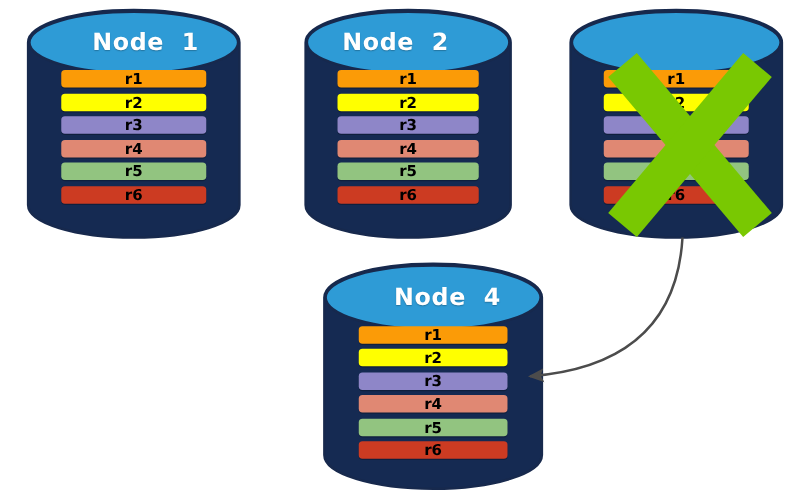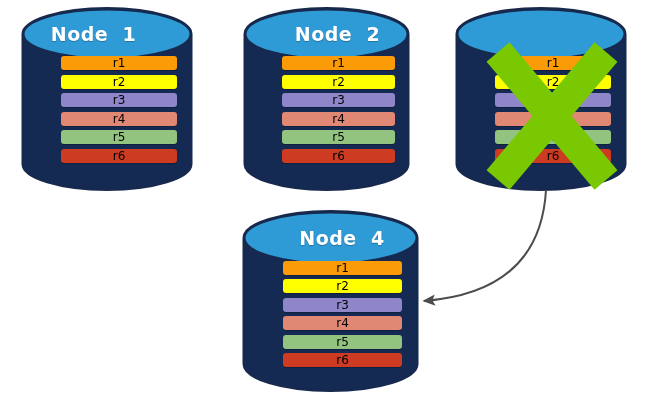--- a/index.html
+++ b/index.html
@@ -33,61 +33,60 @@
     font-weight: bold;
     letter-spacing: 0.5px;
     text-shadow: 0 1px 1px rgba(0,0,0,0.25);
     pointer-events: none;
     white-space: pre;
   }
   .rec-bar {
     position: absolute;
     border-radius: 3px;
     color: #000000;
-    font-weight: normal;
+    font-weight: bold;
     text-align: left;
     line-height: 1;
     display: flex;
     align-items: center;
     justify-content: center;
     box-shadow: 0 1px 0 rgba(0,0,0,0.25);
-    margin-left: 12px;
   }
   .x-mark {
     position: absolute;
     pointer-events: none;
   }
   .arrow-layer {
     position: absolute;
     left: 0;
     top: 0;
     width: 646px;
     height: 402px;
     pointer-events: none;
   }
 </style>
 </head>
 <body>
 
 <div id="canvas">
   <div id="nodes-root">
-      <div class="node" style="left: 22px; top: 8px; width: 143px; height: 182px;">
+      <div class="node" style="left: 22px; top: 8px; width: 143px; height: 182px; padding-left: 46px;">
         <svg width="170" height="182" viewBox="0 0 170 182">
           <path d="M0.5,26 L0.5,156 A84.5,26 0 0 0 169.5,156 L169.5,26 A84.5,26 0 0 0 0.5,26 Z" fill="#152a52" stroke="#17294d" stroke-width="2"></path>
           <ellipse cx="85" cy="26" rx="83.5" ry="24.5" fill="#2e9bd6" stroke="#17294d" stroke-width="2"></ellipse>
         </svg>
         <div class="node-title" style="top: 15px; font-size: 19px;">Node  1</div>
         <div class="rec-bar" style="left: 27px; width: 116px; height: 14px; top: 48.12px; background: rgb(251, 155, 7); color: rgb(0, 0, 0); font-size: 12px;">r1</div>
         <div class="rec-bar" style="left: 27px; width: 116px; height: 14px; top: 66.62px; background: rgb(255, 255, 0); color: rgb(0, 0, 0); font-size: 12px;">r2</div>
         <div class="rec-bar" style="left: 27px; width: 116px; height: 14px; top: 85.12px; background: rgb(142, 134, 200); color: rgb(0, 0, 0); font-size: 12px;">r3</div>
         <div class="rec-bar" style="left: 27px; width: 116px; height: 14px; top: 103.62px; background: rgb(224, 136, 115); color: rgb(0, 0, 0); font-size: 12px;">r4</div>
         <div class="rec-bar" style="left: 27px; width: 116px; height: 14px; top: 122.12px; background: rgb(146, 196, 128); color: rgb(0, 0, 0); font-size: 12px;">r5</div>
         <div class="rec-bar" style="left: 27px; width: 116px; height: 14px; top: 140.62px; background: rgb(204, 59, 34); color: rgb(0, 0, 0); font-size: 12px;">r6</div>
       </div>
-      <div class="node" style="left: 244px; top: 8px; width: 145px; height: 182px; padding-left: 42px;">
+      <div class="node" style="left: 244px; top: 8px; width: 145px; height: 182px;">
         <svg width="165" height="182" viewBox="0 0 165 182">
           <path d="M0.5,26 L0.5,156 A82,26 0 0 0 164.5,156 L164.5,26 A82,26 0 0 0 0.5,26 Z" fill="#152a52" stroke="#17294d" stroke-width="2"></path>
           <ellipse cx="82.5" cy="26" rx="81" ry="24.5" fill="#2e9bd6" stroke="#17294d" stroke-width="2"></ellipse>
         </svg>
         <div class="node-title" style="top: 15px; font-size: 19px;">Node  2</div>
         <div class="rec-bar" style="left: 26px; width: 113px; height: 14px; top: 48.12px; background: rgb(251, 155, 7); color: rgb(0, 0, 0); font-size: 12px;">r1</div>
         <div class="rec-bar" style="left: 26px; width: 113px; height: 14px; top: 66.62px; background: rgb(255, 255, 0); color: rgb(0, 0, 0); font-size: 12px;">r2</div>
         <div class="rec-bar" style="left: 26px; width: 113px; height: 14px; top: 85.12px; background: rgb(142, 134, 200); color: rgb(0, 0, 0); font-size: 12px;">r3</div>
         <div class="rec-bar" style="left: 26px; width: 113px; height: 14px; top: 103.62px; background: rgb(224, 136, 115); color: rgb(0, 0, 0); font-size: 12px;">r4</div>
         <div class="rec-bar" style="left: 26px; width: 113px; height: 14px; top: 122.12px; background: rgb(146, 196, 128); color: rgb(0, 0, 0); font-size: 12px;">r5</div>
@@ -102,21 +101,21 @@
         <div class="rec-bar" style="left: 27px; width: 116px; height: 14px; top: 66.62px; background: rgb(255, 255, 0); color: rgb(0, 0, 0); font-size: 12px;">r2</div>
         <div class="rec-bar" style="left: 27px; width: 116px; height: 14px; top: 85.12px; background: rgb(142, 134, 200); color: rgb(0, 0, 0); font-size: 12px;">r3</div>
         <div class="rec-bar" style="left: 27px; width: 116px; height: 14px; top: 103.62px; background: rgb(224, 136, 115); color: rgb(0, 0, 0); font-size: 12px;">r4</div>
         <div class="rec-bar" style="left: 27px; width: 116px; height: 14px; top: 122.12px; background: rgb(146, 196, 128); color: rgb(0, 0, 0); font-size: 12px;">r5</div>
         <div class="rec-bar" style="left: 27px; width: 116px; height: 14px; top: 140.62px; background: rgb(204, 59, 34); color: rgb(0, 0, 0); font-size: 12px;">r6</div>
         <svg class="x-mark" width="140" height="152" viewBox="0 0 140 152" style="left: 26px; top: 32px;">
           <line x1="16" y1="12" x2="124" y2="140" stroke="#79c802" stroke-width="30" stroke-linecap="butt"></line>
           <line x1="124" y1="12" x2="16" y2="140" stroke="#79c802" stroke-width="30" stroke-linecap="butt"></line>
         </svg>
       </div>
-      <div class="node" style="left: 243px; top: 211px; width: 198px; height: 180px;">
+      <div class="node" style="left: 259px; top: 211px; width: 198px; height: 180px;">
         <svg width="175" height="180" viewBox="0 0 175 180">
           <path d="M0.5,27 L0.5,153 A87,27 0 0 0 174.5,153 L174.5,27 A87,27 0 0 0 0.5,27 Z" fill="#152a52" stroke="#17294d" stroke-width="2"></path>
           <ellipse cx="87.5" cy="27" rx="86" ry="25.5" fill="#2e9bd6" stroke="#17294d" stroke-width="2"></ellipse>
         </svg>
         <div class="node-title" style="top: 16px; font-size: 19px;">Node  4</div>
         <div class="rec-bar" style="left: 28px; width: 119px; height: 14px; top: 49.74px; background: rgb(251, 155, 7); color: rgb(0, 0, 0); font-size: 12px;">r1</div>
         <div class="rec-bar" style="left: 28px; width: 119px; height: 14px; top: 68.24px; background: rgb(255, 255, 0); color: rgb(0, 0, 0); font-size: 12px;">r2</div>
         <div class="rec-bar" style="left: 28px; width: 119px; height: 14px; top: 86.74px; background: rgb(142, 134, 200); color: rgb(0, 0, 0); font-size: 12px;">r3</div>
         <div class="rec-bar" style="left: 28px; width: 119px; height: 14px; top: 105.24px; background: rgb(224, 136, 115); color: rgb(0, 0, 0); font-size: 12px;">r4</div>
         <div class="rec-bar" style="left: 28px; width: 119px; height: 14px; top: 123.74px; background: rgb(146, 196, 128); color: rgb(0, 0, 0); font-size: 12px;">r5</div>

